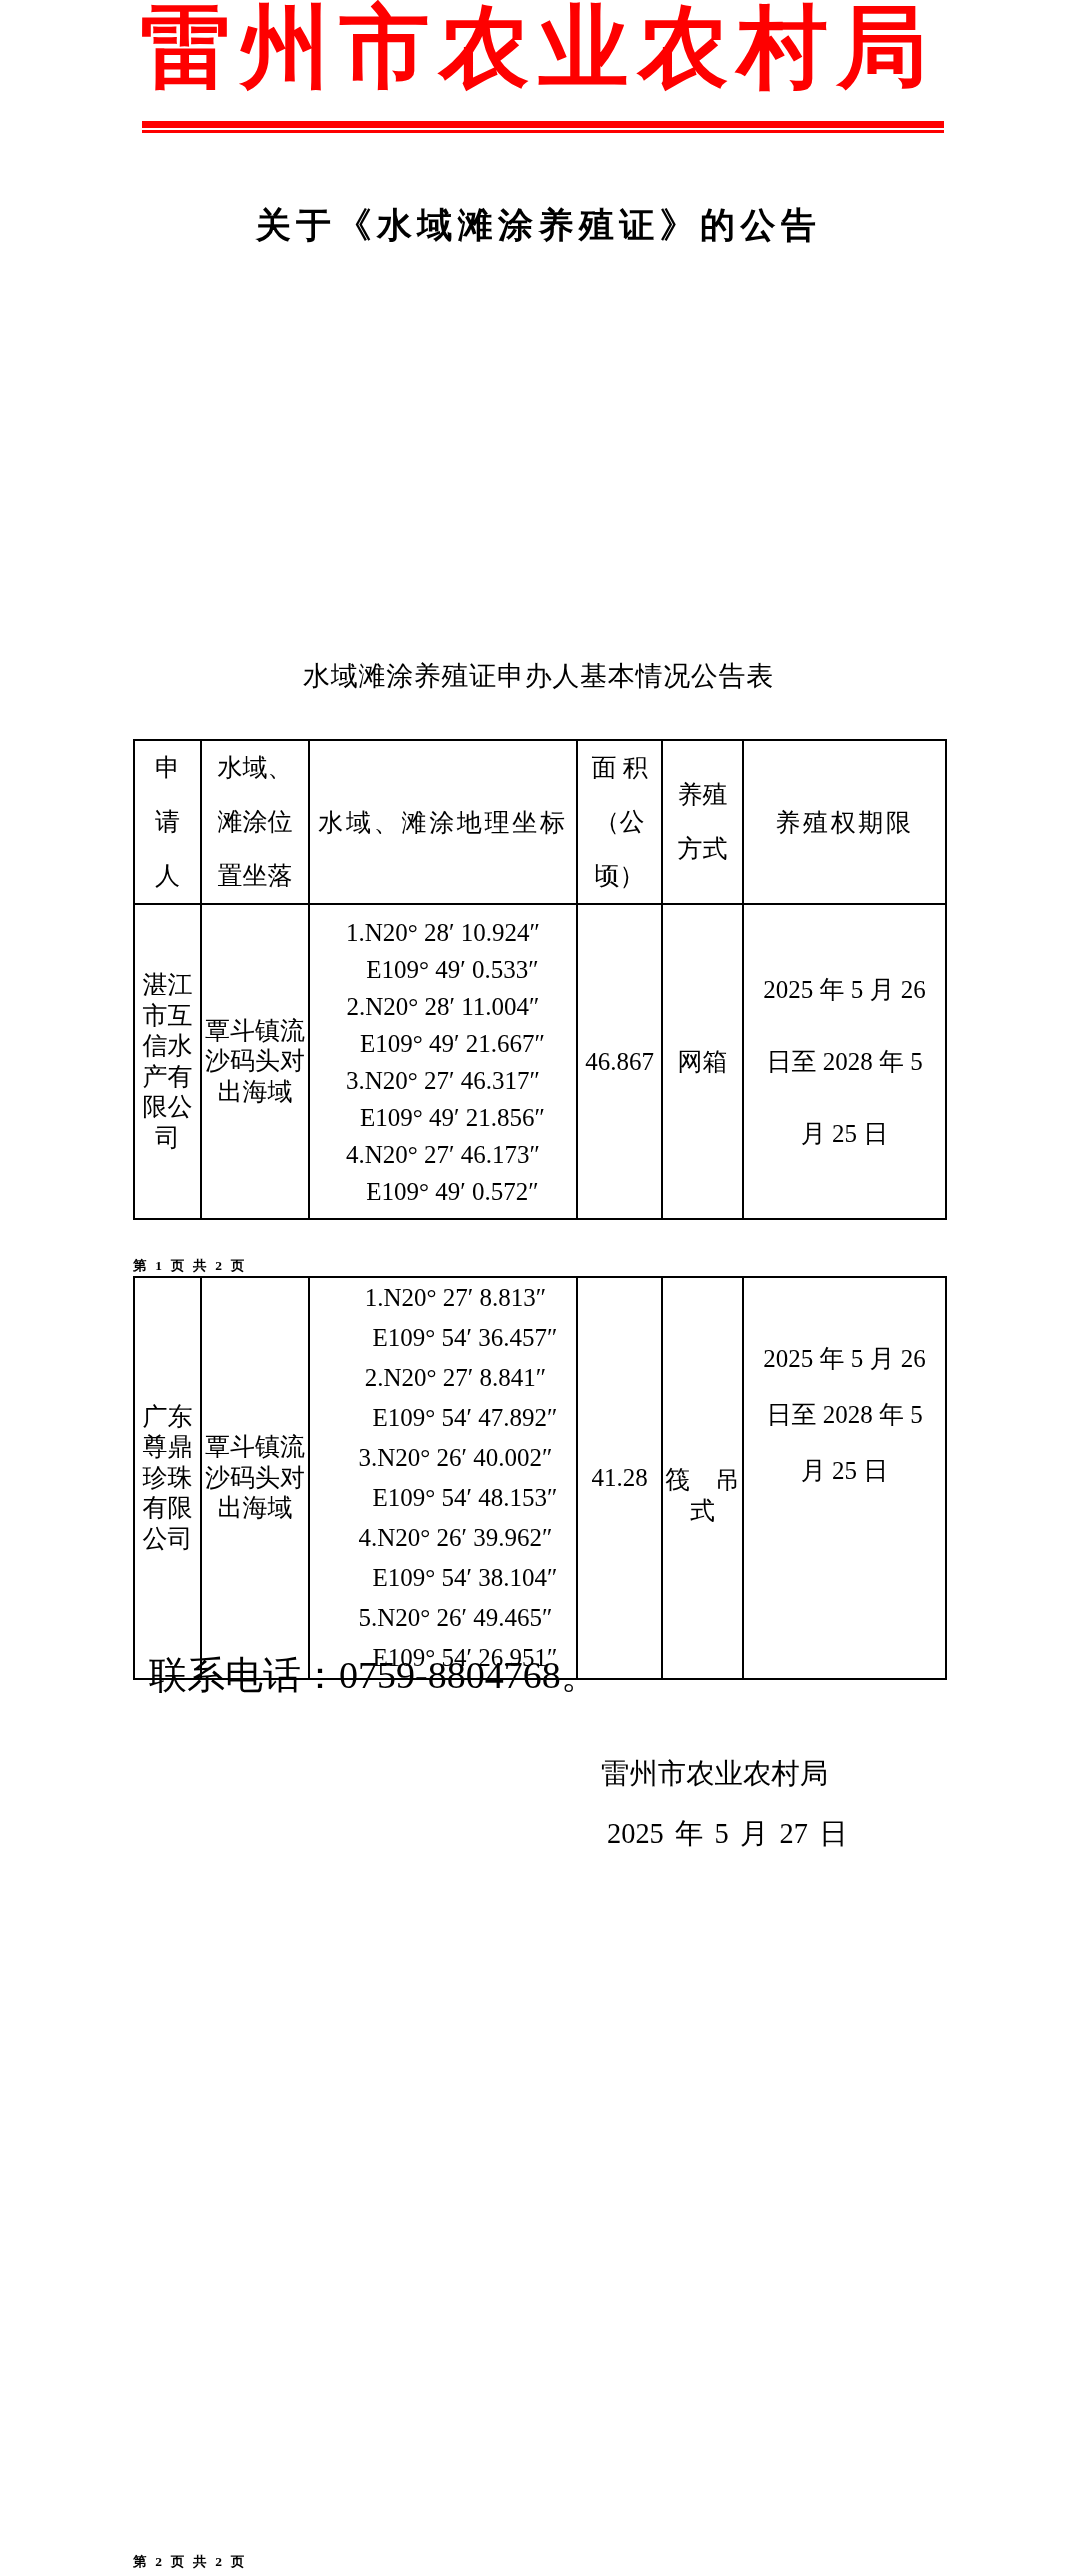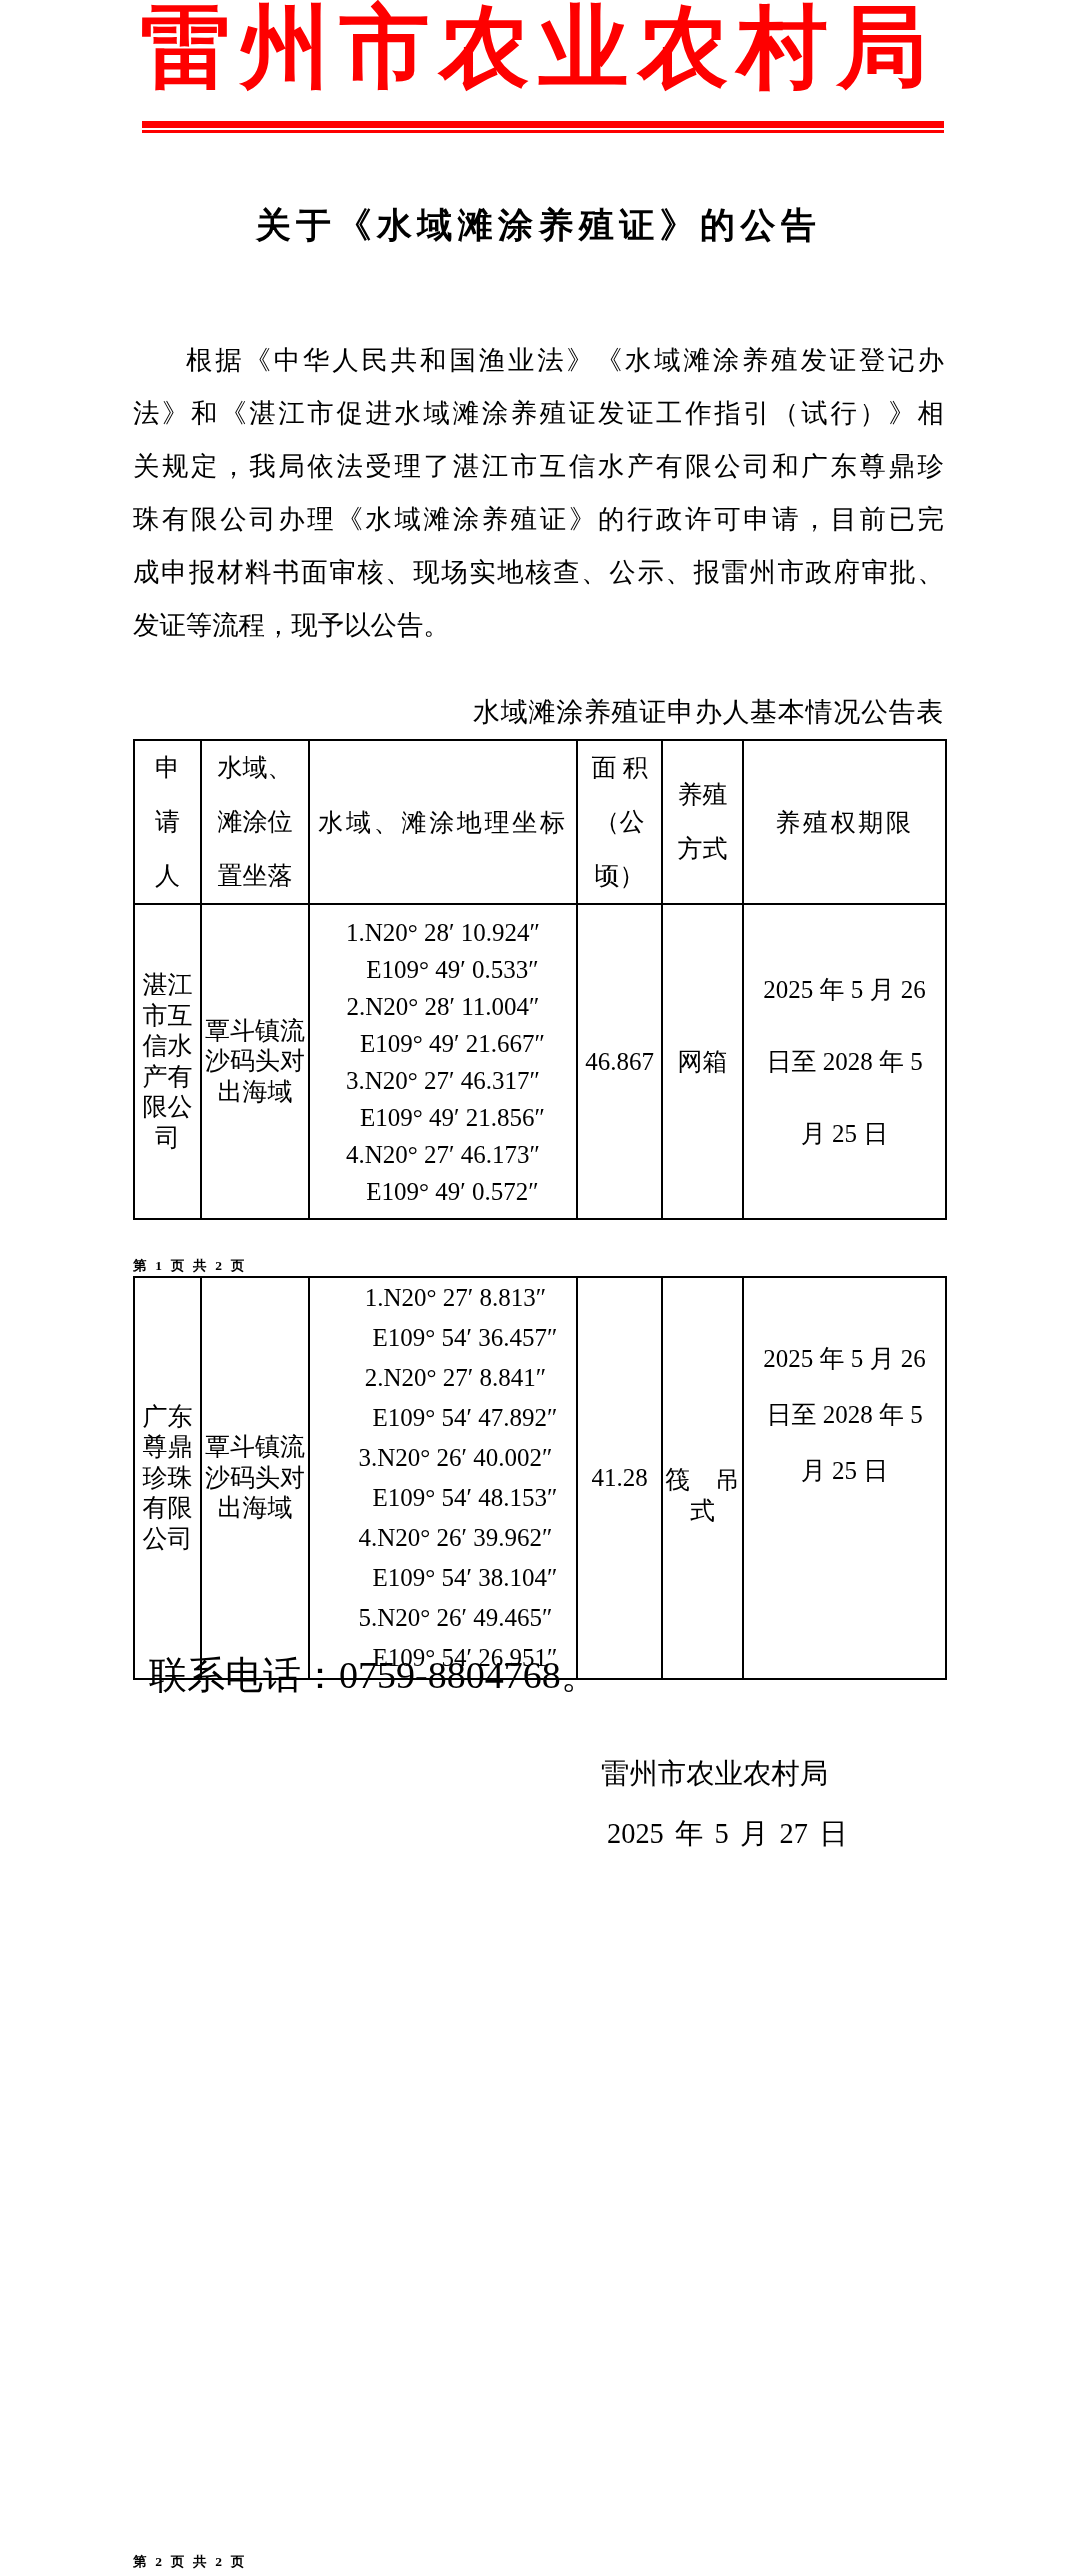--- a/index.html
+++ b/index.html
@@ -22,21 +22,21 @@
     top:203px; left:0; width:100%; text-align:center;
     font-size:35px; font-weight:bold; letter-spacing:5.4px; line-height:46px;
   }
 
   .intro { top:334px; left:0; width:811px; font-size:26.4px; line-height:53px; }
   .intro-line { text-align:justify; text-align-last:justify; }
   .intro-line.first { text-indent:53px; }
   .intro-line.last { text-align-last:left; }
 
   .caption {
-    top:696px; left:0; width:100%; text-align:right;
+    top:660px; left:0; width:100%; text-align:center;
     font-size:27px; letter-spacing:0.7px; line-height:32.5px;
   }
 
   table.announce { border-collapse:collapse; table-layout:fixed; width:811px; }
   table.announce td, table.announce th {
     border:2px solid #000; padding:0; margin:0;
     font-weight:normal; vertical-align:middle; text-align:center;
     font-size:25px; overflow:hidden;
   }
   .t1 { top:739px; left:0; }
@@ -77,28 +77,20 @@
 
 <div class="page">
   <div class="content">
 
     <div class="abs agency" style="color: rgb(254, 0, 0);">雷州市农业农村局</div>
     <div class="abs rule-thick" style="background: rgb(254, 0, 0);"></div>
     <div class="abs rule-thin" style="background: rgb(254, 0, 0);"></div>
 
     <div class="abs doc-title">关于《水域滩涂养殖证》的公告</div>
 
-    <div class="abs intro">
-      <div class="intro-line first">根据《中华人民共和国渔业法》《水域滩涂养殖发证登记办</div>
-      <div class="intro-line">法》和《湛江市促进水域滩涂养殖证发证工作指引（试行）》相</div>
-      <div class="intro-line">关规定，我局依法受理了湛江市互信水产有限公司和广东尊鼎珍</div>
-      <div class="intro-line">珠有限公司办理《水域滩涂养殖证》的行政许可申请，目前已完</div>
-      <div class="intro-line">成申报材料书面审核、现场实地核查、公示、报雷州市政府审批、</div>
-      <div class="intro-line last">发证等流程，现予以公告。</div>
-    </div>
 
     <div class="abs caption">水域滩涂养殖证申办人基本情况公告表</div>
 
     <table class="abs announce t1">
       <colgroup>
         <col style="width:67px">
           <col style="width:108px">
           <col style="width:268px">
         <col style="width:85px">
           <col style="width:81px">

